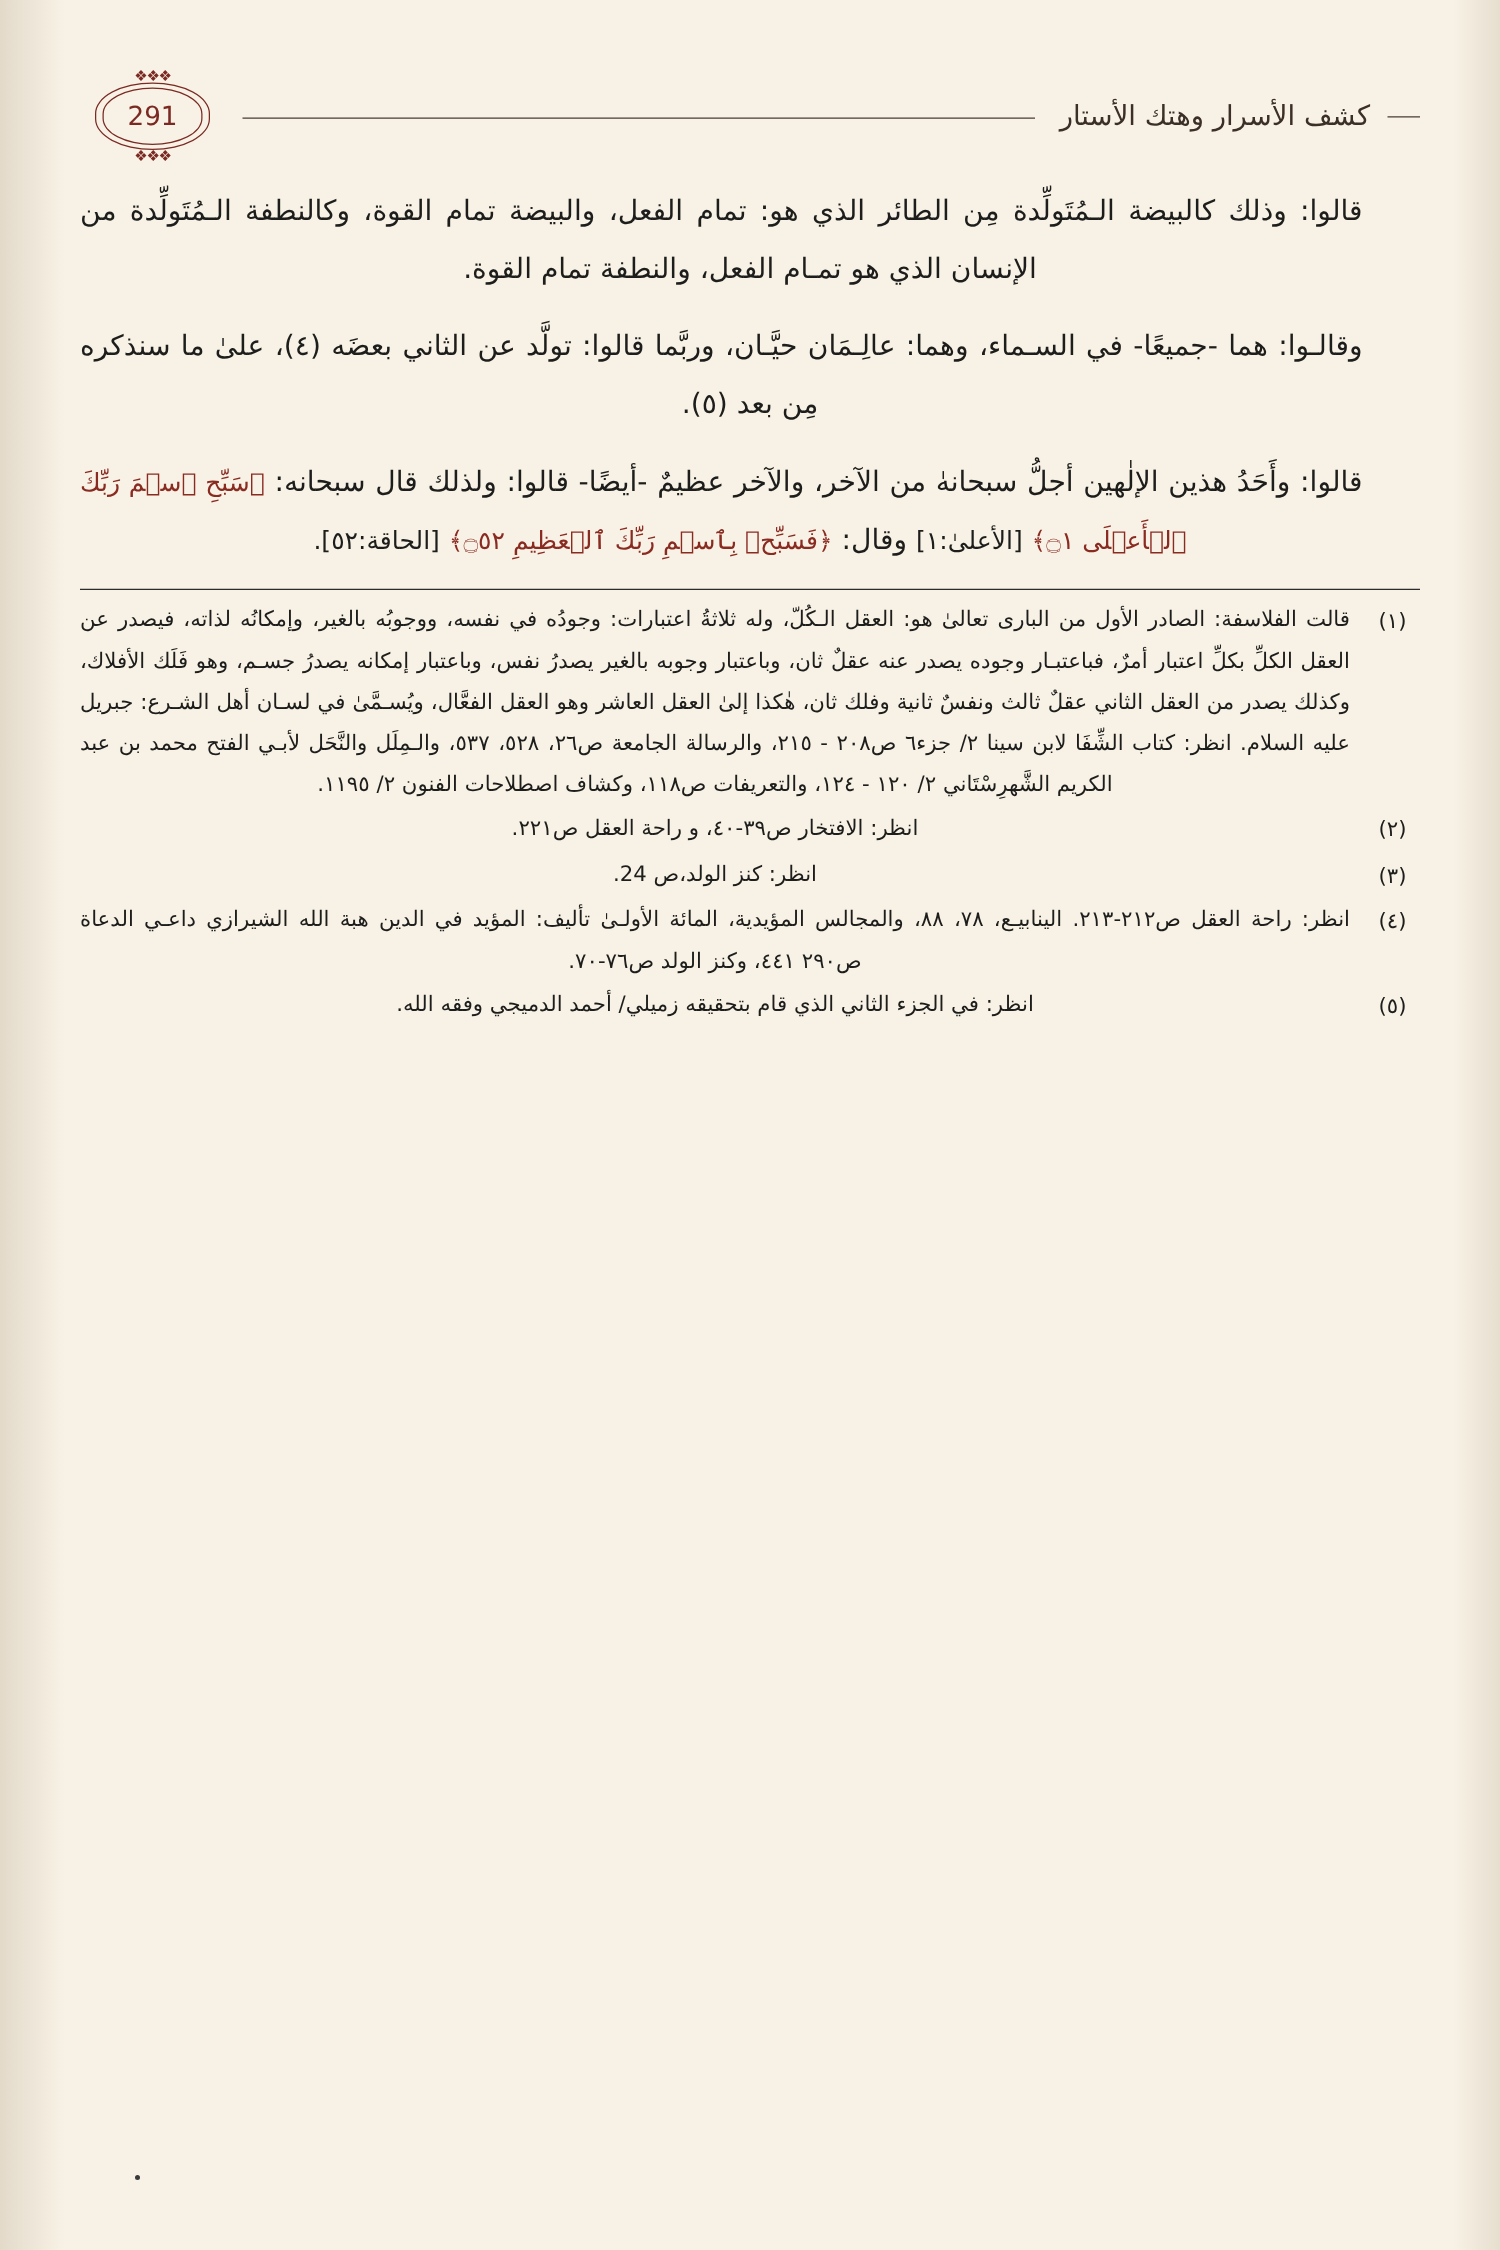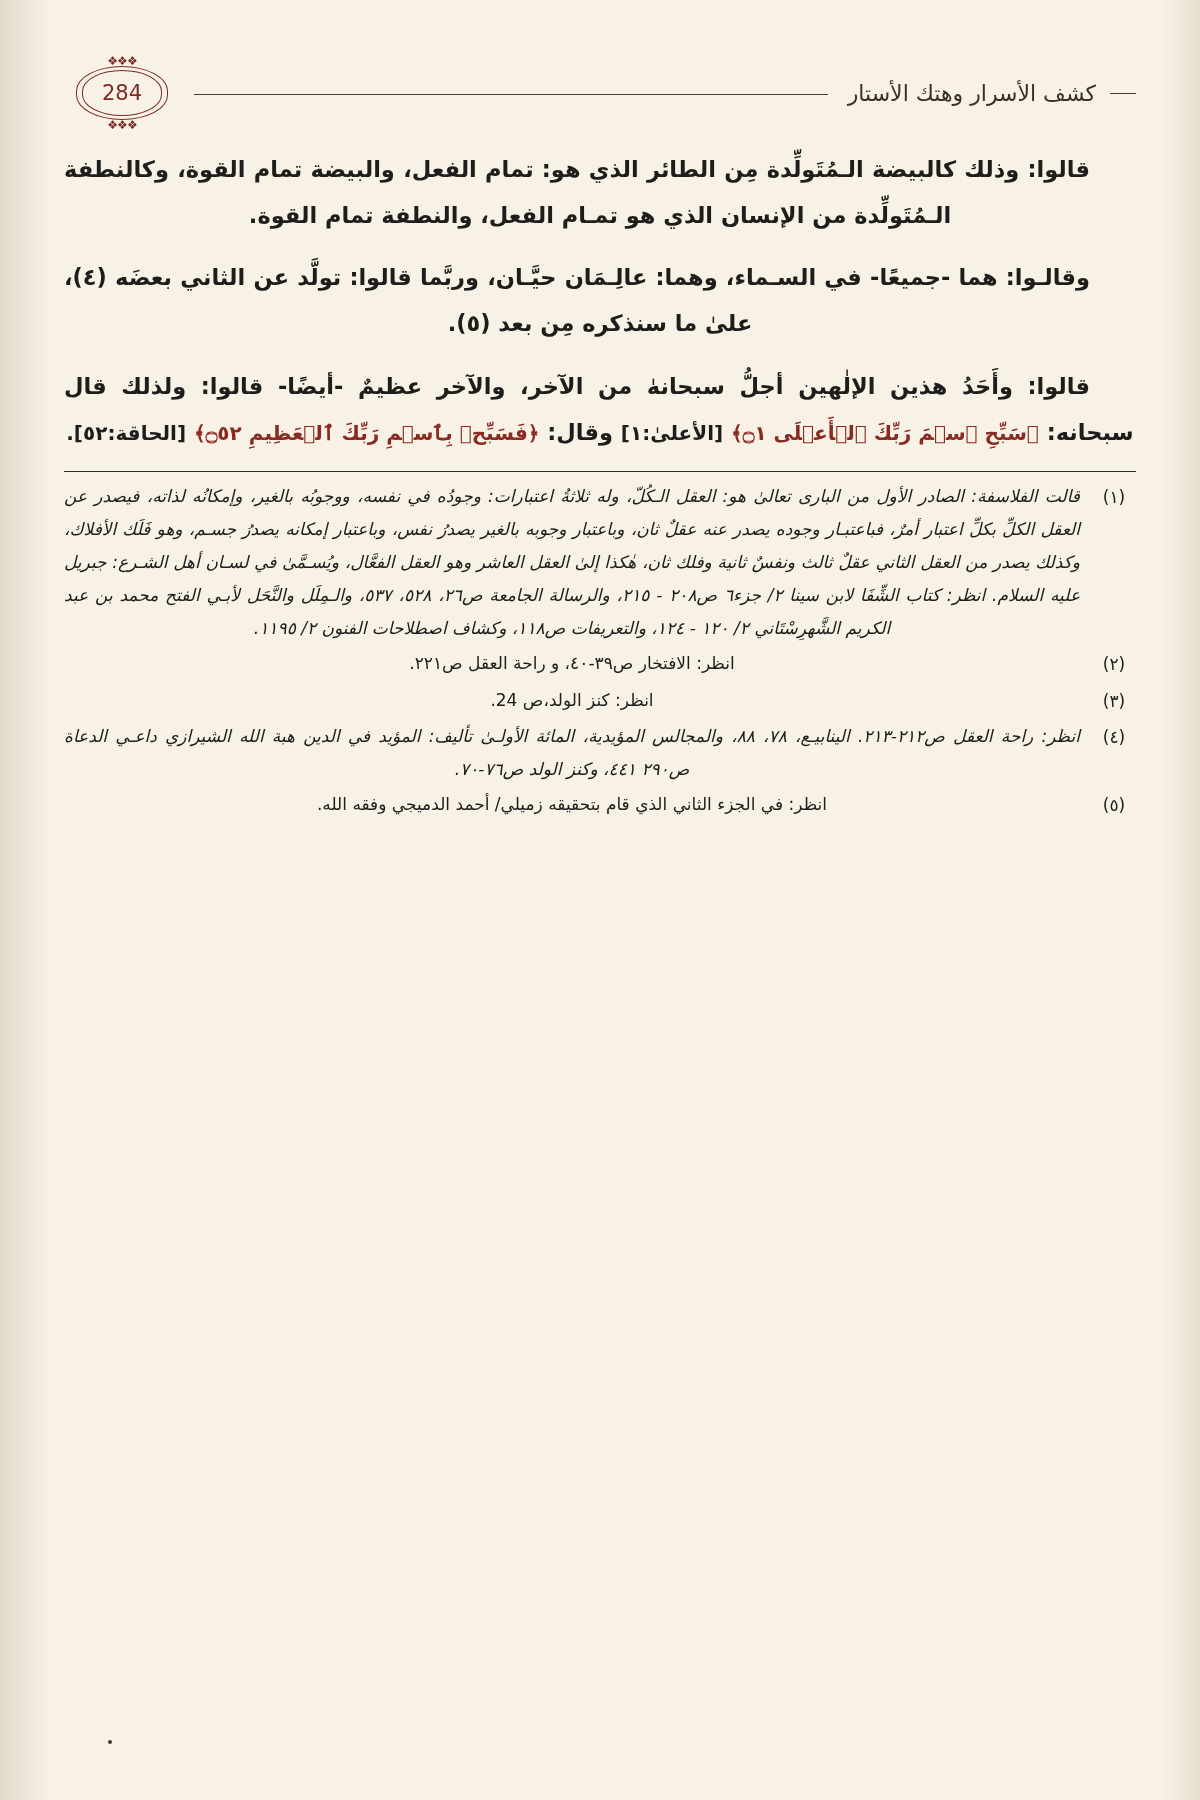--- a/index.html
+++ b/index.html
@@ -122,21 +122,20 @@
   }
   .para {
     font-size: 22.5px;
     line-height: 2.05;
     margin: 0 0 16px 0;
     text-align: justify;
     text-indent: 0;
   }
   .para.indent {
     text-indent: 46px;
-    font-weight: bold;
   }
   .quran {
     color: #8a2b22;
     font-size: 20px;
     direction: rtl;
     unicode-bidi: isolate;
   }
   .ref {
     font-size: 20px;
   }
@@ -166,21 +165,20 @@
     font-size: 17px;
     padding-top: 1px;
   }
   .fn-text {
     flex: 1 1 auto;
     text-align: justify;
     text-align-last: center;
   }
   .fn-text.just {
     text-align: justify;
-    font-style: italic;
   }
   .stray-dot {
     position: absolute;
     left: 44px;
     bottom: 16px;
     width: 4px;
     height: 4px;
     background: #3a3a3a;
     border-radius: 50%;
   }
@@ -192,21 +190,21 @@
   <div class="content">
 
     <div class="header">
       <span class="header-dash"></span>
       <span class="header-title">كشف الأسرار وهتك الأستار</span>
       <span class="header-rule"></span>
       <span class="page-number-badge">
         <span class="badge-orn top">❖❖❖</span>
         <span class="badge-shape"></span>
         <span class="badge-shape inner"></span>
-        <span class="page-number">284</span>
+        <span class="page-number">291</span>
         <span class="badge-orn bottom">❖❖❖</span>
       </span>
     </div>
 
     <div class="body-text">
 
 
       <p class="para indent">قالوا: وذلك كالبيضة الـمُتَولِّدة مِن الطائر الذي هو: تمام الفعل، والبيضة تمام القوة، وكالنطفة الـمُتَولِّدة من الإنسان الذي هو تمـام الفعل، والنطفة تمام القوة.</p>
 
       <p class="para indent">وقالـوا: هما -جميعًا- في السـماء، وهما: عالِـمَان حيَّـان، وربَّما قالوا: تولَّد عن الثاني بعضَه (٤)، علىٰ ما سنذكره مِن بعد (٥).</p>

